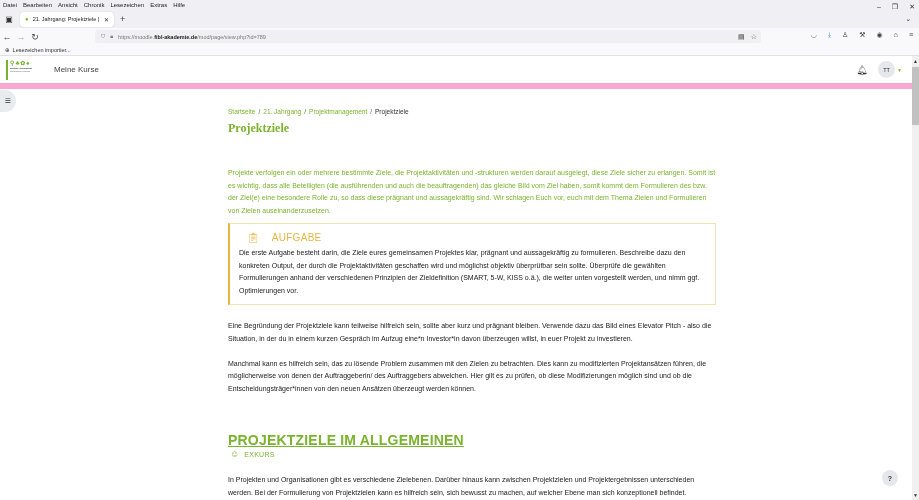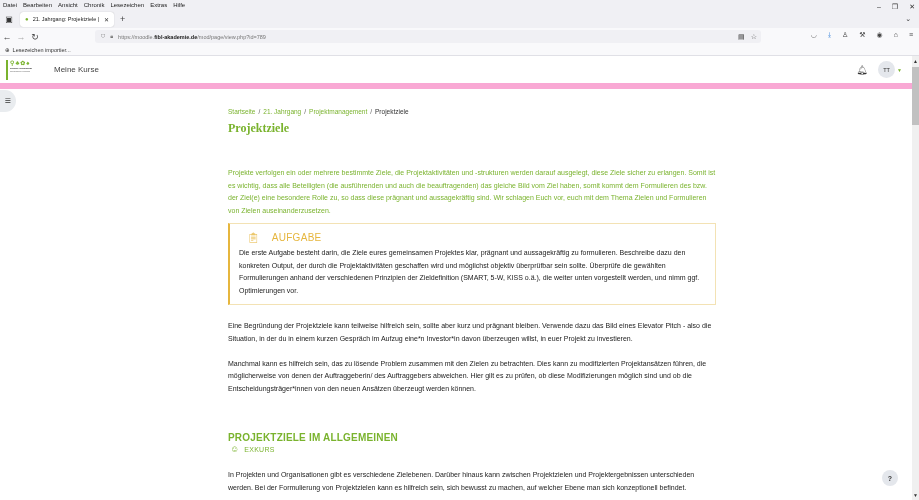--- a/index.html
+++ b/index.html
@@ -42,21 +42,21 @@
   h1.title { font-family: "Liberation Serif", serif; font-size: 12px; font-weight: bold; color: #7ab32e; margin-top: 6px; }
   .intro { margin-top: 31px; font-size: 7px; line-height: 12.5px; color: #7ab32e; }
   .aufgabe { margin-top: 6px; border: 1px solid #f3e2b4; border-left: 2px solid #e6b63e; padding: 8px 8px 7px 9px; width: 488px; background: #fff; }
   .aufgabe .head { display: flex; align-items: center; gap: 12px; margin-left: 8px; }
   .aufgabe .head .ic { color: #e6b63e; font-size: 10px; }
   .aufgabe .head .lbl { color: #e6b63e; font-size: 10px; letter-spacing: 0.3px; text-align: center; }
   .aufgabe p { margin-top: 4px; font-size: 7px; line-height: 12.5px; color: #222; }
   .body-p { font-size: 7px; line-height: 12.5px; color: #222; }
   .p1 { margin-top: 15px; }
   .p2 { margin-top: 12.5px; }
-  h2.section { margin-top: 37px; font-size: 10px; font-weight: bold; color: #7ab32e; letter-spacing: 0.2px; }
+  h2.section { margin-top: 37px; font-size: 14px; font-weight: bold; color: #7ab32e; letter-spacing: 0.2px; text-decoration: underline; }
   .exkurs { display: flex; align-items: center; gap: 5px; margin-top: 1px; margin-left: 2px; }
   .exkurs .ic { color: #7ab32e; font-size: 9px; }
   .exkurs .lbl { color: #7ab32e; font-size: 7px; letter-spacing: 0.3px; }
   .p3 { margin-top: 15px; }
   .help { position: absolute; right: 14px; bottom: 14px; width: 16px; height: 16px; border-radius: 50%; background: #e4e7ec; font-size: 7px; font-weight: bold; display: flex; align-items: center; justify-content: center; color: #333; }
   .scrollbar { position: absolute; top: 56px; right: 0; width: 7px; height: 444px; background: #f0f0f0; }
   .scrollbar .up { position: absolute; top: 2px; left: 1px; font-size: 5px; color: #333; }
   .scrollbar .down { position: absolute; bottom: 2px; left: 1px; font-size: 5px; color: #333; }
   .scrollbar .thumb { position: absolute; top: 11px; left: 0; width: 7px; height: 58px; background: #c1c1c1; }
 </style>

